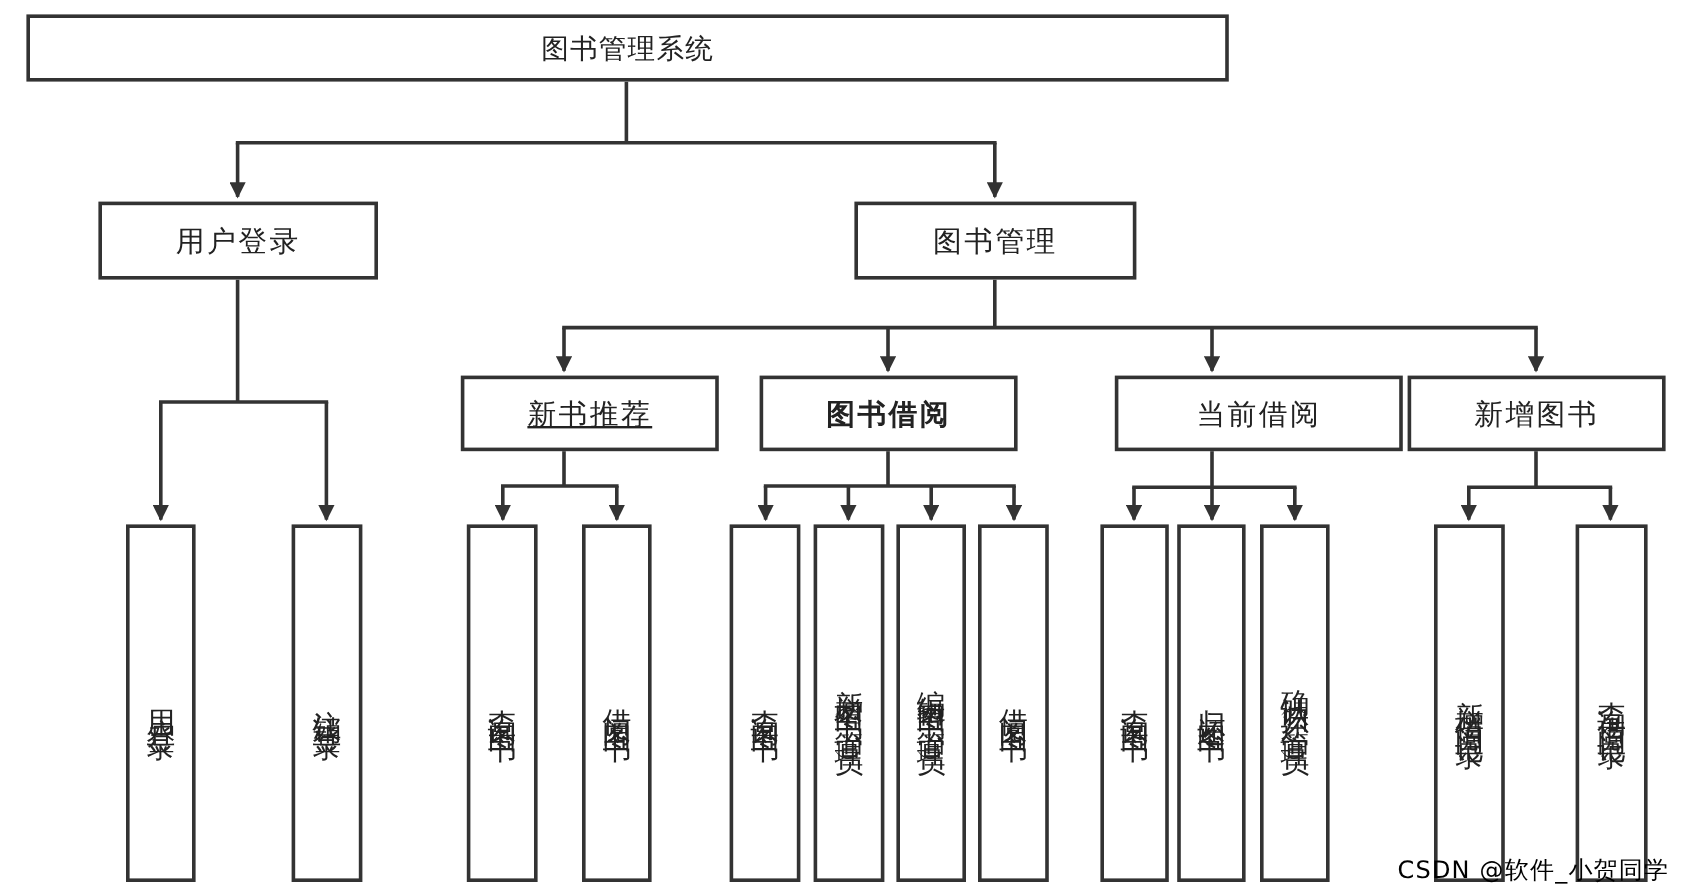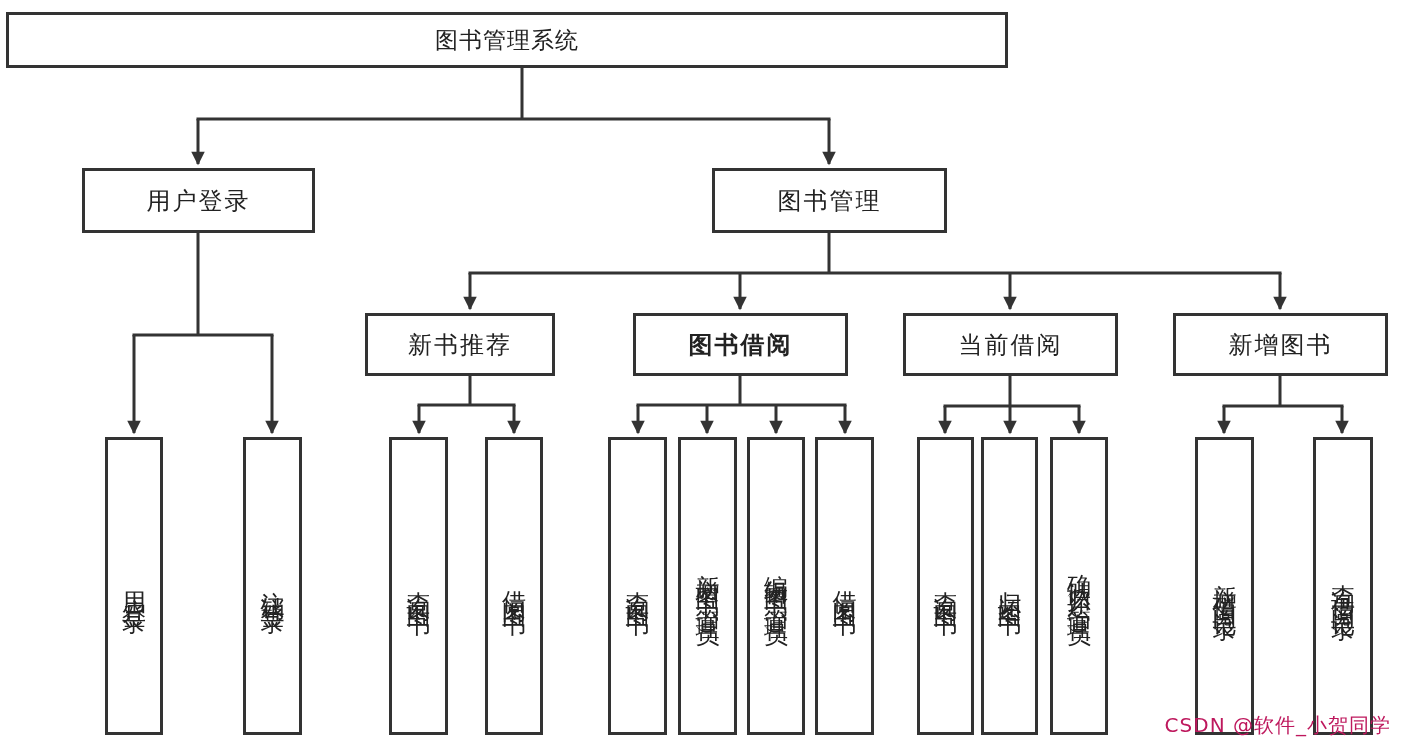--- a/index.html
+++ b/index.html
@@ -53,21 +53,21 @@
   .leaf { top: 437px; height: 298px; }
   .lvl3 { top: 313px; height: 63px; }
   .lvl2 { top: 168px; height: 65px; }
   #watermark {
     position: absolute;
     right: 14px;
     top: 712px;
     z-index: 3;
     font-size: 20px;
     letter-spacing: 1px;
-    color: #be185d;
+    color: #000000;
     white-space: nowrap;
   }
 </style>
 </head>
 <body>
 
 <div id="canvas">
 
   <svg id="connectors" viewBox="0 0 1405 747" xmlns="http://www.w3.org/2000/svg">
     <defs>
@@ -107,38 +107,38 @@
       <line x1="776" y1="405" x2="776" y2="433" marker-end="url(#arrow)"></line>
       <line x1="845" y1="405" x2="845" y2="433" marker-end="url(#arrow)"></line>
       <line x1="945" y1="406" x2="945" y2="433" marker-end="url(#arrow)"></line>
       <line x1="1010" y1="406" x2="1010" y2="433" marker-end="url(#arrow)"></line>
       <line x1="1079" y1="406" x2="1079" y2="433" marker-end="url(#arrow)"></line>
       <line x1="1224" y1="406" x2="1224" y2="433" marker-end="url(#arrow)"></line>
       <line x1="1342" y1="406" x2="1342" y2="433" marker-end="url(#arrow)"></line>
     </g>
   </svg>
 
-  <div class="box" style="left:6px; top:12px; width:1002px; height:56px;">
+  <div class="box" style="left:22px; top:12px; width:1002px; height:56px;">
     <span class="hlabel root-label">图书管理系统</span>
   </div>
 
   <div class="box lvl2" style="left:82px; width:233px;">
     <span class="hlabel">用户登录</span>
   </div>
   <div class="box lvl2" style="left:712px; width:235px;">
     <span class="hlabel">图书管理</span>
   </div>
 
-  <div class="box lvl3" style="left:365px; width:190px;">
+  <div class="box lvl3" style="left:384px; width:215px;text-decoration:underline;">
     <span class="hlabel">新书推荐</span>
   </div>
   <div class="box lvl3" style="left:633px; width:215px;font-weight:bold;">
     <span class="hlabel">图书借阅</span>
   </div>
-  <div class="box lvl3" style="left:903px; width:215px;">
+  <div class="box lvl3" style="left:929px; width:240px;">
     <span class="hlabel">当前借阅</span>
   </div>
   <div class="box lvl3" style="left:1173px; width:215px;">
     <span class="hlabel">新增图书</span>
   </div>
 
   <div class="box vbox leaf" style="left:105px; width:58px;">
     <span class="vlabel">用户登录</span>
   </div>
   <div class="box vbox leaf" style="left:243px; width:59px;">

